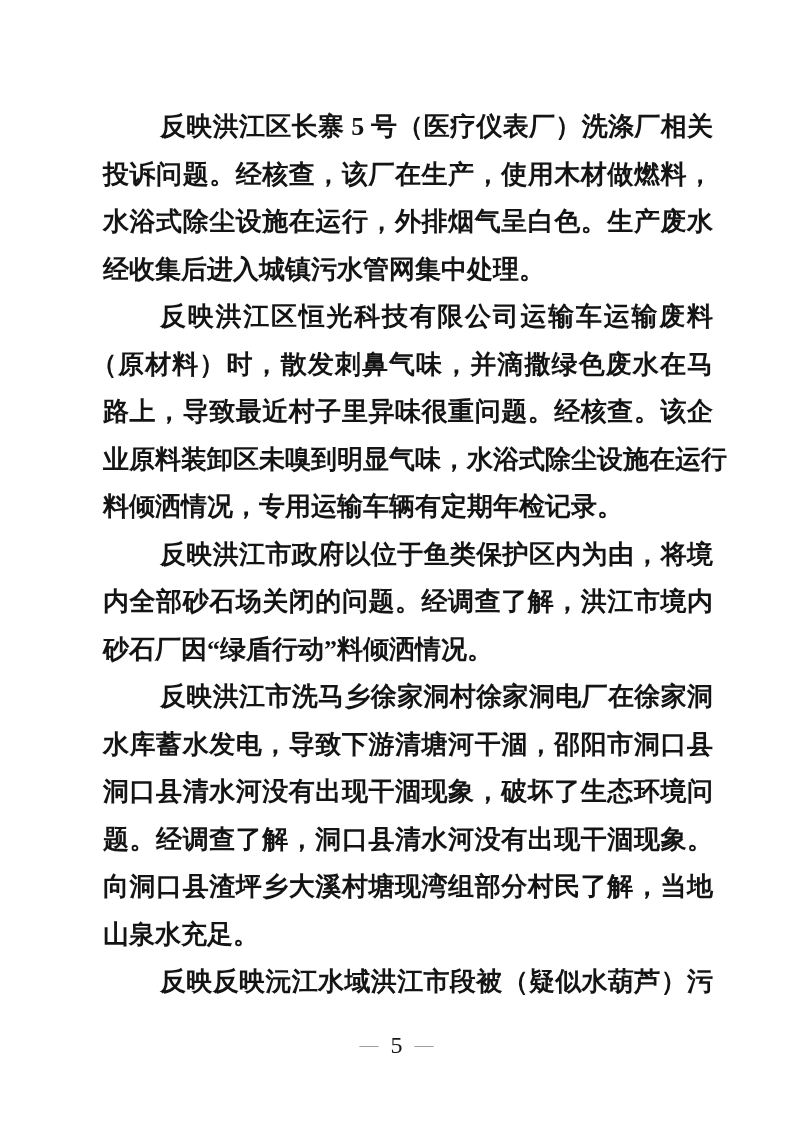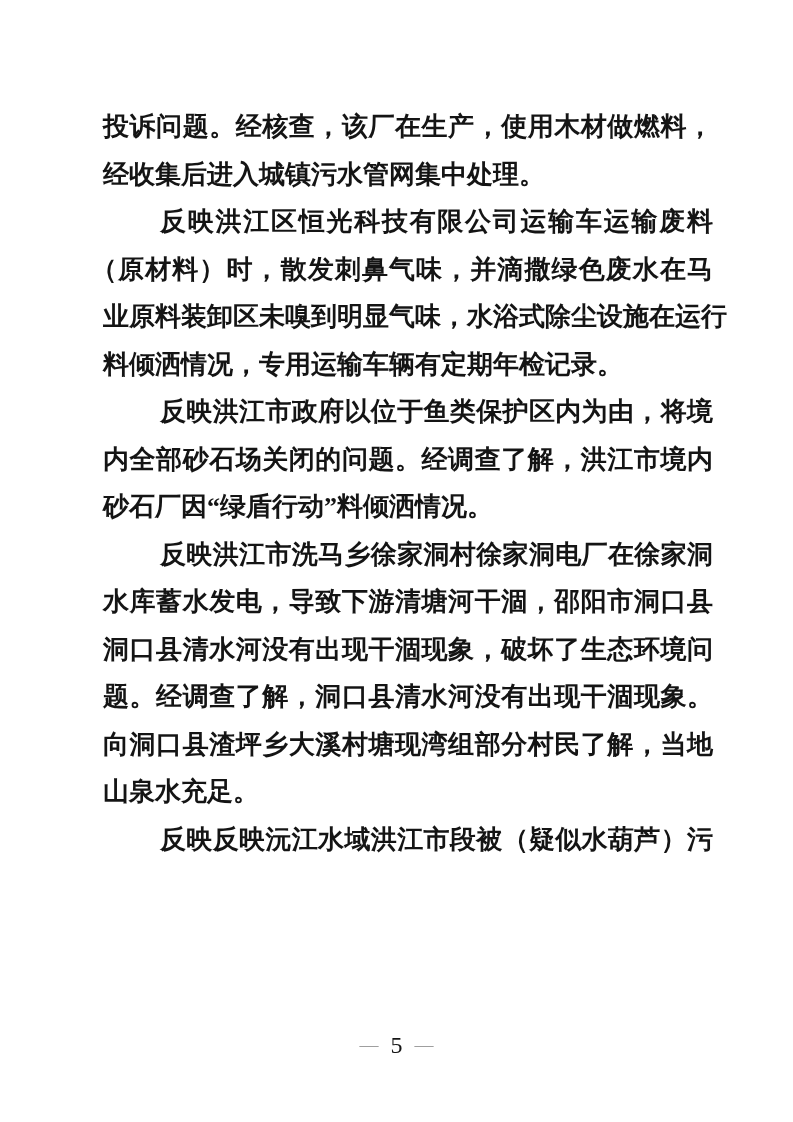--- a/index.html
+++ b/index.html
@@ -71,27 +71,30 @@
   }
 </style>
 </head>
 <body>
 
 <div class="page">
 
   <div class="textblock">
 
     <div class="para">
+      <div class="line first">反映洪江区长寨 5 号（医疗仪表厂）洗涤厂相关</div>
       <div class="line">投诉问题。经核查，该厂在生产，使用木材做燃料，</div>
+      <div class="line">水浴式除尘设施在运行，外排烟气呈白色。生产废水</div>
       <div class="line plast">经收集后进入城镇污水管网集中处理。</div>
     </div>
 
     <div class="para">
       <div class="line first">反映洪江区恒光科技有限公司运输车运输废料</div>
       <div class="line hang">（原材料）时，散发刺鼻气味，并滴撒绿色废水在马</div>
+      <div class="line">路上，导致最近村子里异味很重问题。经核查。该企</div>
       <div class="line">业原料装卸区未嗅到明显气味，水浴式除尘设施在运行</div>
       <div class="line plast">料倾洒情况，专用运输车辆有定期年检记录。</div>
     </div>
 
     <div class="para">
       <div class="line first">反映洪江市政府以位于鱼类保护区内为由，将境</div>
       <div class="line">内全部砂石场关闭的问题。经调查了解，洪江市境内</div>
       <div class="line plast">砂石厂因“绿盾行动”料倾洒情况。</div>
     </div>
 

